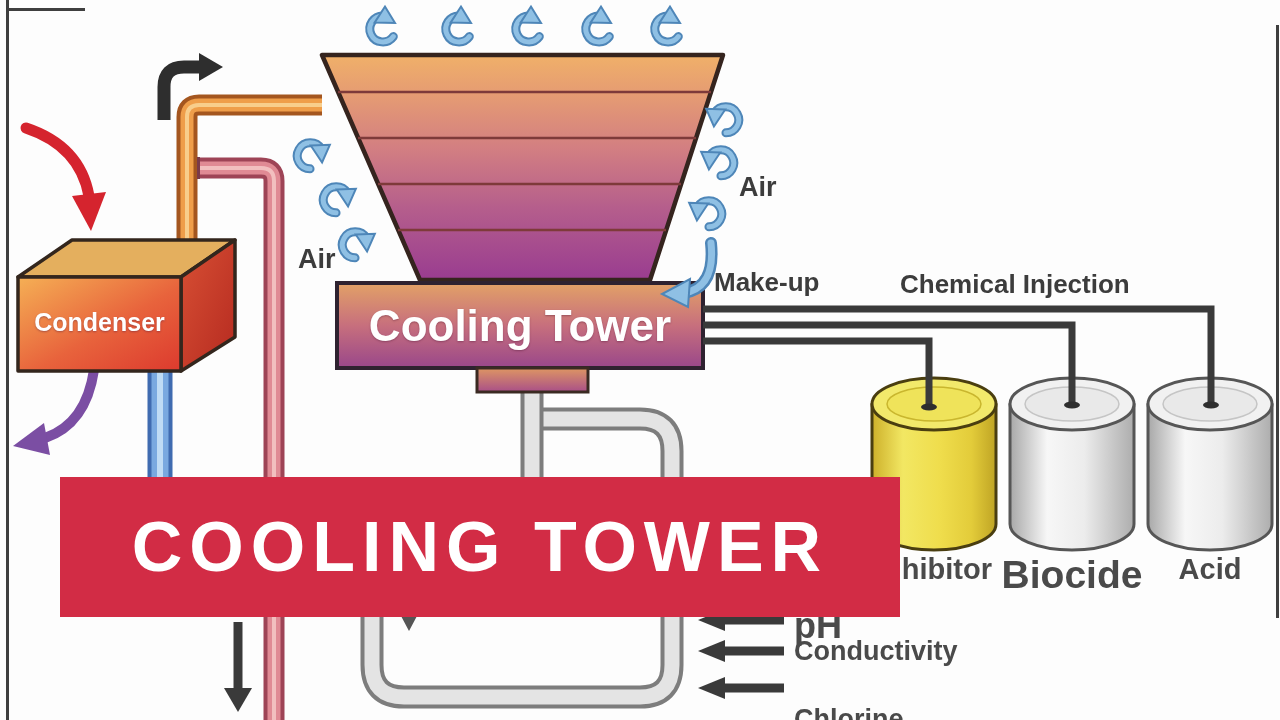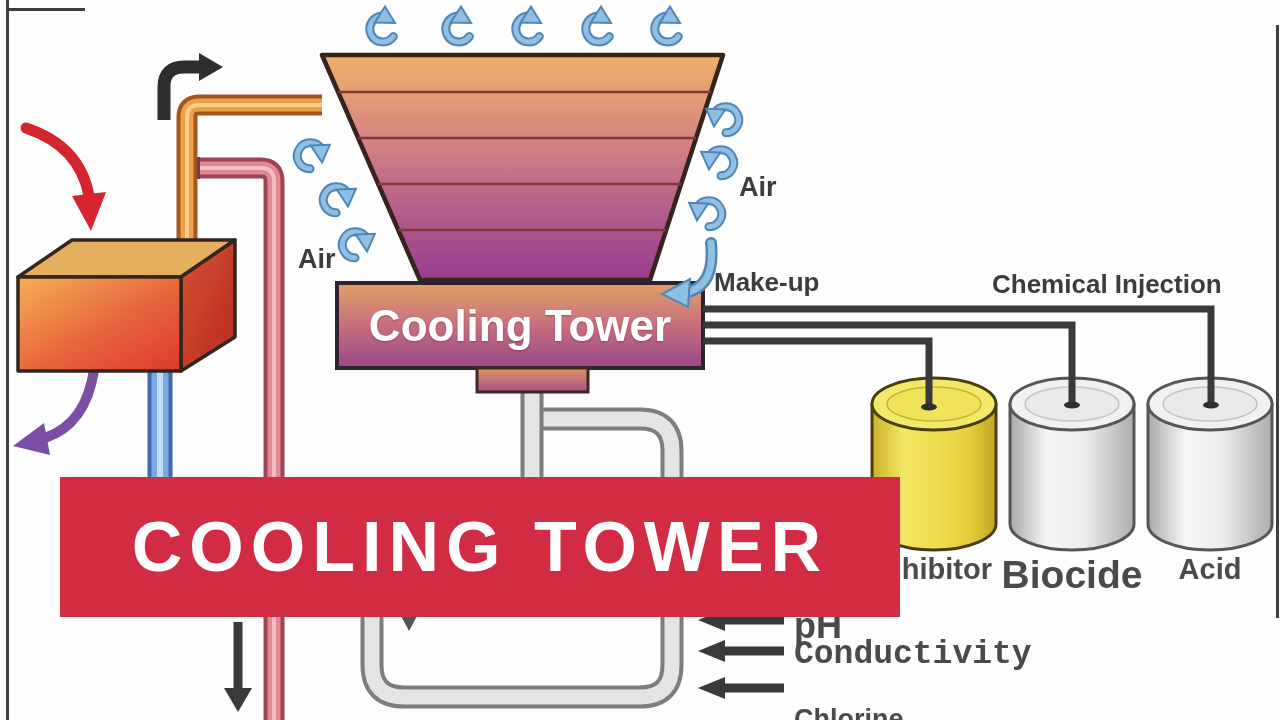--- a/index.html
+++ b/index.html
@@ -197,31 +197,32 @@
     <line x1="725" y1="688" x2="784" y2="688" stroke-width="9"></line>
     <polygon points="725,677 725,699 698,688" stroke="none"></polygon>
   </g>
 
   <g>
     <line x1="238" y1="622" x2="238" y2="690" stroke="#3A3A3A" stroke-width="9"></line>
     <polygon points="224,688 252,688 238,712" fill="#3A3A3A"></polygon>
   </g>
 </svg>
 
+<div class="lbl lbl-white center" style="left:18px;top:308px;width:163px;font-size:25px;">Condenser</div>
 <div class="lbl lbl-white center" style="left:337px;top:301px;width:366px;font-size:44px;">Cooling Tower</div>
 <div class="lbl" style="left:298px;top:244px;font-size:27px;">Air</div>
 <div class="lbl" style="left:739px;top:172px;font-size:27px;">Air</div>
 <div class="lbl" style="left:714px;top:268px;font-size:26px;text-align:center;">Make-up</div>
-<div class="lbl" style="left:992px;top:270px;font-size:26px;">Chemical Injection</div>
+<div class="lbl" style="left:900px;top:270px;font-size:26px;">Chemical Injection</div>
 
 <div class="lbl lbl-gray center" style="left:854px;top:553px;width:160px;font-size:29px;">Inhibitor</div>
 <div class="lbl lbl-gray center" style="left:992px;top:553px;width:160px;font-size:39px;">Biocide</div>
 <div class="lbl lbl-gray center" style="left:1130px;top:553px;width:160px;font-size:29px;">Acid</div>
 
 <div class="lbl lbl-gray" style="left:794px;top:605px;font-size:36px;">pH</div>
-<div class="lbl lbl-gray" style="left:794px;top:636px;font-size:33px;font-family:Liberation Mono, monospace;">Conductivity</div>
+<div class="lbl lbl-gray" style="left:794px;top:636px;font-size:27px;">Conductivity</div>
 <div class="lbl lbl-gray" style="left:794px;top:704px;font-size:27px;">Chlorine</div>
 
 <div id="title-banner">
   <span class="big">COOLING TOWER</span>
 </div>
 
 </div>
 
 </body></html>

